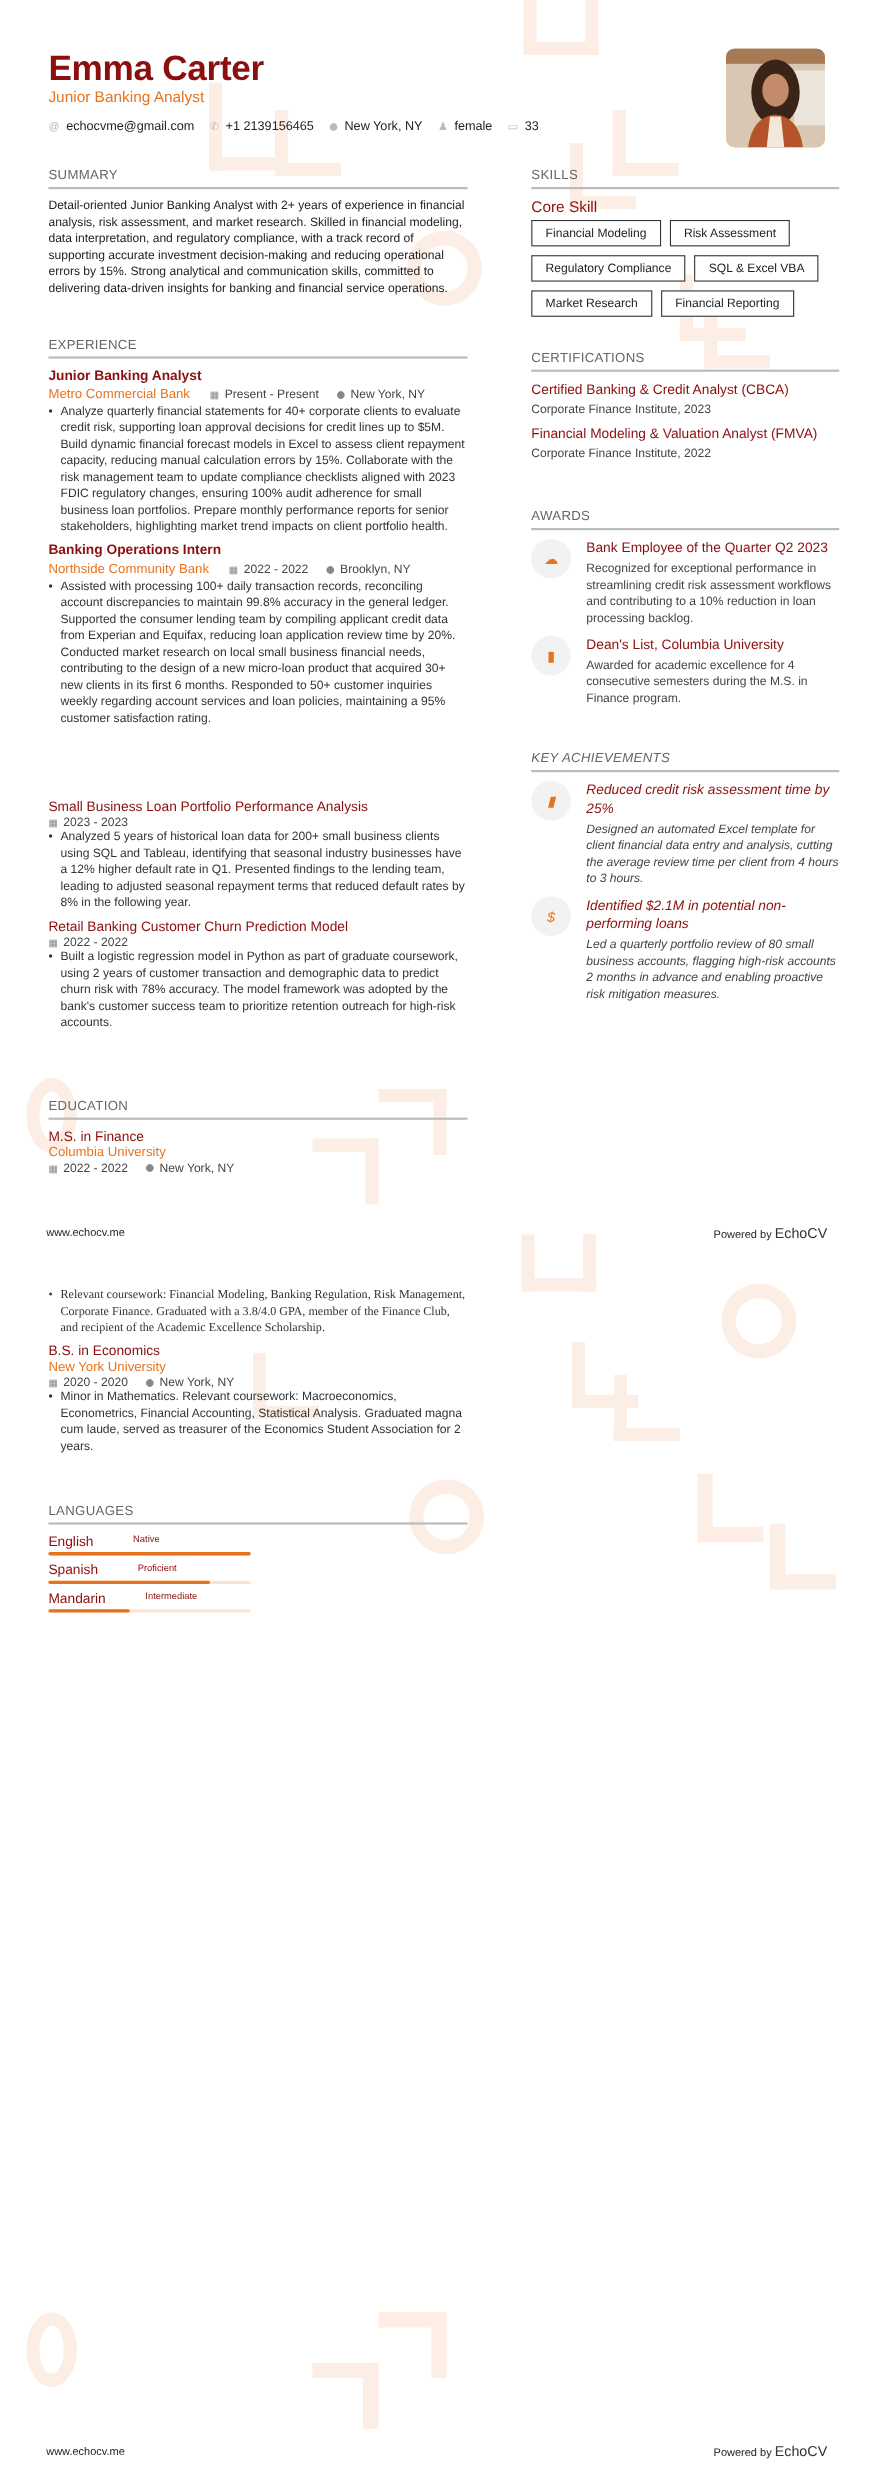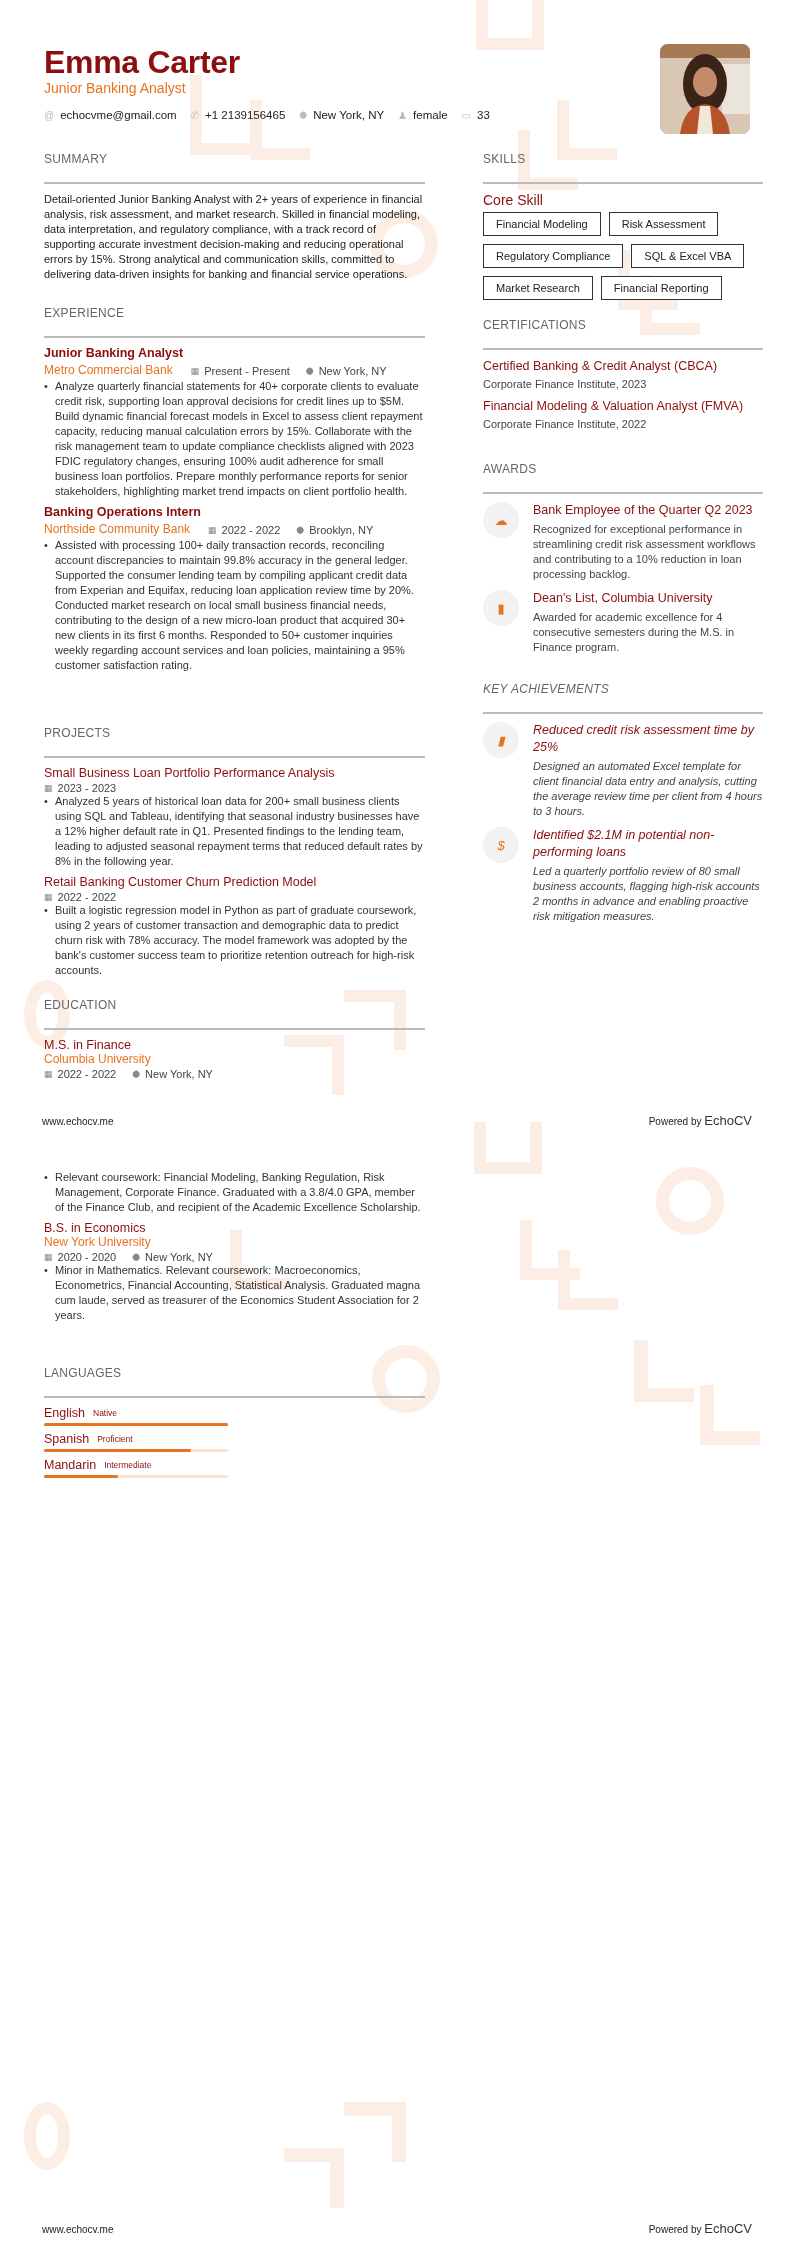--- a/index.html
+++ b/index.html
@@ -4,21 +4,21 @@
 <style>
   * { box-sizing: border-box; margin: 0; padding: 0; }
   body { width: 794px; height: 2246px; background: #ffffff; font-family: "Liberation Sans", sans-serif; color: #333; position: relative; overflow: hidden; }
   .deco { position: absolute; background: transparent; border-color: #fdeee5; border-style: solid; border-width: 0; pointer-events: none; z-index: 0; }
   .name { position: absolute; left: 44px; top: 44px; font-size: 32px; font-weight: bold; color: #8b0f0f; letter-spacing: -0.3px; }
   .jobtitle { position: absolute; left: 44px; top: 80px; font-size: 14px; color: #e8731f; }
   .contacts { position: absolute; left: 44px; top: 109px; display: flex; align-items: center; font-size: 11.5px; color: #222; }
   .contacts .ci { display: flex; align-items: center; margin-right: 14px; }
   .contacts .ic { color: #bbb; font-size: 10px; margin-right: 6px; }
   .photo { position: absolute; left: 660px; top: 44px; width: 90px; height: 90px; border-radius: 8px; overflow: hidden; background: linear-gradient(180deg,#c9a98a 0%,#e9dccb 40%,#d3c3b1 100%); }
-  .sec-title { font-size: 12px; color: #666; letter-spacing: 0.3px; padding-bottom: 16px; border-bottom: 2px solid #bbb; margin-bottom: 8px; }
+  .sec-title { font-size: 12px; color: #666; letter-spacing: 0.3px; padding-bottom: 4px; border-bottom: 2px solid #bbb; margin-bottom: 8px; }
   .left { position: absolute; left: 44px; width: 381px; }
   .right { position: absolute; left: 483px; width: 280px; }
   .para { font-size: 11px; line-height: 15px; color: #222; }
   .role { font-size: 12.5px; font-weight: bold; color: #8b0f0f; margin-bottom: 3px; }
   .company-row { display: flex; align-items: flex-end; font-size: 12px; margin-bottom: 2px; }
   .company { color: #e8731f; margin-right: 18px; }
   .meta { font-size: 11px; color: #444; display: flex; align-items: center; }
   .meta .mi { display: flex; align-items: center; margin-right: 16px; }
   .meta .mic { color: #888; font-size: 9px; margin-right: 5px; }
   ul.bul { list-style: none; font-size: 11px; line-height: 15px; color: #333; }
@@ -34,21 +34,21 @@
   .cert-sub { font-size: 11px; color: #444; margin: 3px 0 8px; }
   .aw { display: flex; margin-bottom: 8px; }
   .aw-ic { width: 36px; height: 36px; border-radius: 50%; background: #f2f2f2; display: flex; align-items: center; justify-content: center; margin-right: 14px; flex-shrink: 0; color: #e8731f; font-size: 13px; }
   .aw-title { font-size: 12.5px; color: #8b0f0f; line-height: 17px; margin-bottom: 3px; }
   .aw-desc { font-size: 11px; color: #444; line-height: 15px; }
   .footer-l { position: absolute; left: 42px; font-size: 10px; color: #222; }
   .footer-r { position: absolute; right: 42px; font-size: 10px; color: #222; }
   .footer-r .brand { font-size: 13px; color: #333; }
   .langs { display: flex; flex-wrap: wrap; }
   .lang { width: 184px; margin-right: 12px; margin-bottom: 6px; }
-  .lang-top { display: flex; align-items: center; }
+  .lang-top { display: flex; align-items: flex-start; gap: 28px; }
   .lang-name { font-size: 12.5px; color: #8b0f0f; margin-right: 8px; }
   .lang-level { font-size: 8.5px; color: #8b0f0f; }
   .bar { height: 3px; background: #fbe3d3; border-radius: 2px; margin-top: 3px; }
   .bar-fill { height: 3px; background: #e8731f; border-radius: 2px; }
 </style>
 </head>
 <body>
 
 <div class="deco" style="left:476px;top:-4px;width:68px;height:54px;border-width:0 12px 12px 12px;"></div>
 <div class="deco" style="left:190px;top:75px;width:60px;height:80px;border-width:0 0 12px 12px;"></div>
@@ -152,21 +152,20 @@
           </span>
       </span>
     </div>
     <ul class="bul">
         <li>Assisted with processing 100+ daily transaction records, reconciling account discrepancies to maintain 99.8% accuracy in the general ledger. Supported the consumer lending team by compiling applicant credit data from Experian and Equifax, reducing loan application review time by 20%. Conducted market research on local small business financial needs, contributing to the design of a new micro-loan product that acquired 30+ new clients in its first 6 months. Responded to 50+ customer inquiries weekly regarding account services and loan policies, maintaining a 95% customer satisfaction rating.</li>
       </ul>
   </div>
 </div>
 
 <div class="left" style="top:726px;">
-  <div class="sec-title">PROJECTS</div>
   <div style="margin-bottom:6px;">
     <div class="proj-title">Small Business Loan Portfolio Performance Analysis</div>
     <div class="meta">
         <span class="mi">
           <span class="mic">▦</span>
           <span>2023 - 2023</span>
         </span>
       </div>
     <ul class="bul">
         <li>Analyzed 5 years of historical loan data for 200+ small business clients using SQL and Tableau, identifying that seasonal industry businesses have a 12% higher default rate in Q1. Presented findings to the lending team, leading to adjusted seasonal repayment terms that reduced default rates by 8% in the following year.</li>
@@ -258,21 +257,21 @@
         <div class="aw-title">Identified $2.1M in potential non-performing loans</div>
         <div class="aw-desc">Led a quarterly portfolio review of 80 small business accounts, flagging high-risk accounts 2 months in advance and enabling proactive risk mitigation measures.</div>
       </div>
   </div>
 </div>
 
 <div class="footer-l" style="top:1116px;">www.echocv.me</div>
 <div class="footer-r" style="top:1113px;"><span>Powered by</span> <span class="brand">EchoCV</span></div>
 
 <div class="left" style="top:1170px;">
-  <ul class="bul" style="margin-bottom:6px;">
+  <ul class="bul" style="margin-bottom:6px;font-family:Liberation Serif, serif;">
       <li>Relevant coursework: Financial Modeling, Banking Regulation, Risk Management, Corporate Finance. Graduated with a 3.8/4.0 GPA, member of the Finance Club, and recipient of the Academic Excellence Scholarship.</li>
     </ul>
   <div>
     <div class="edu-deg">B.S. in Economics</div>
     <div class="edu-school">New York University</div>
     <div class="meta">
       <span class="mi">
           <span class="mic">▦</span>
           <span>2020 - 2020</span>
         </span>

